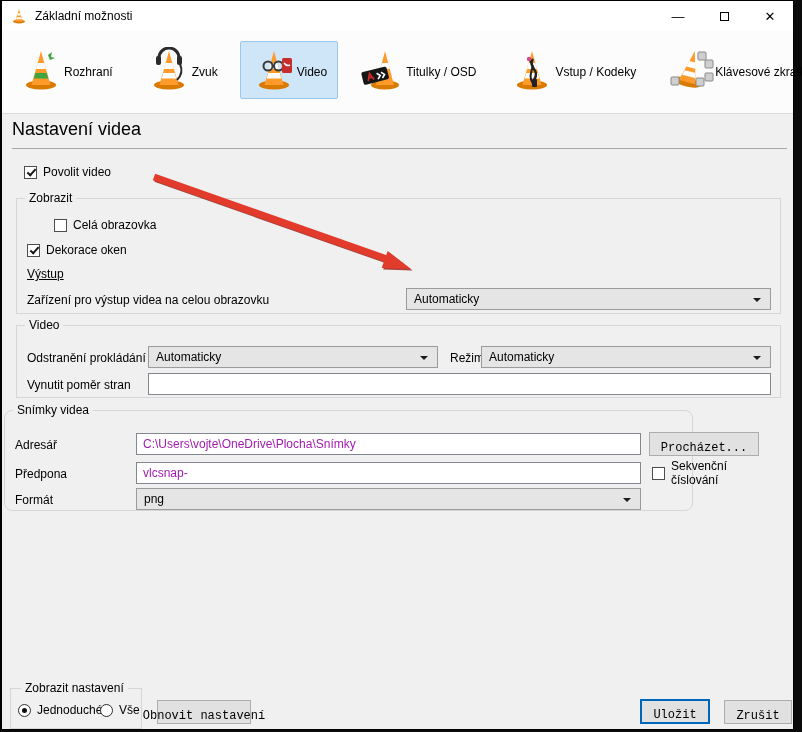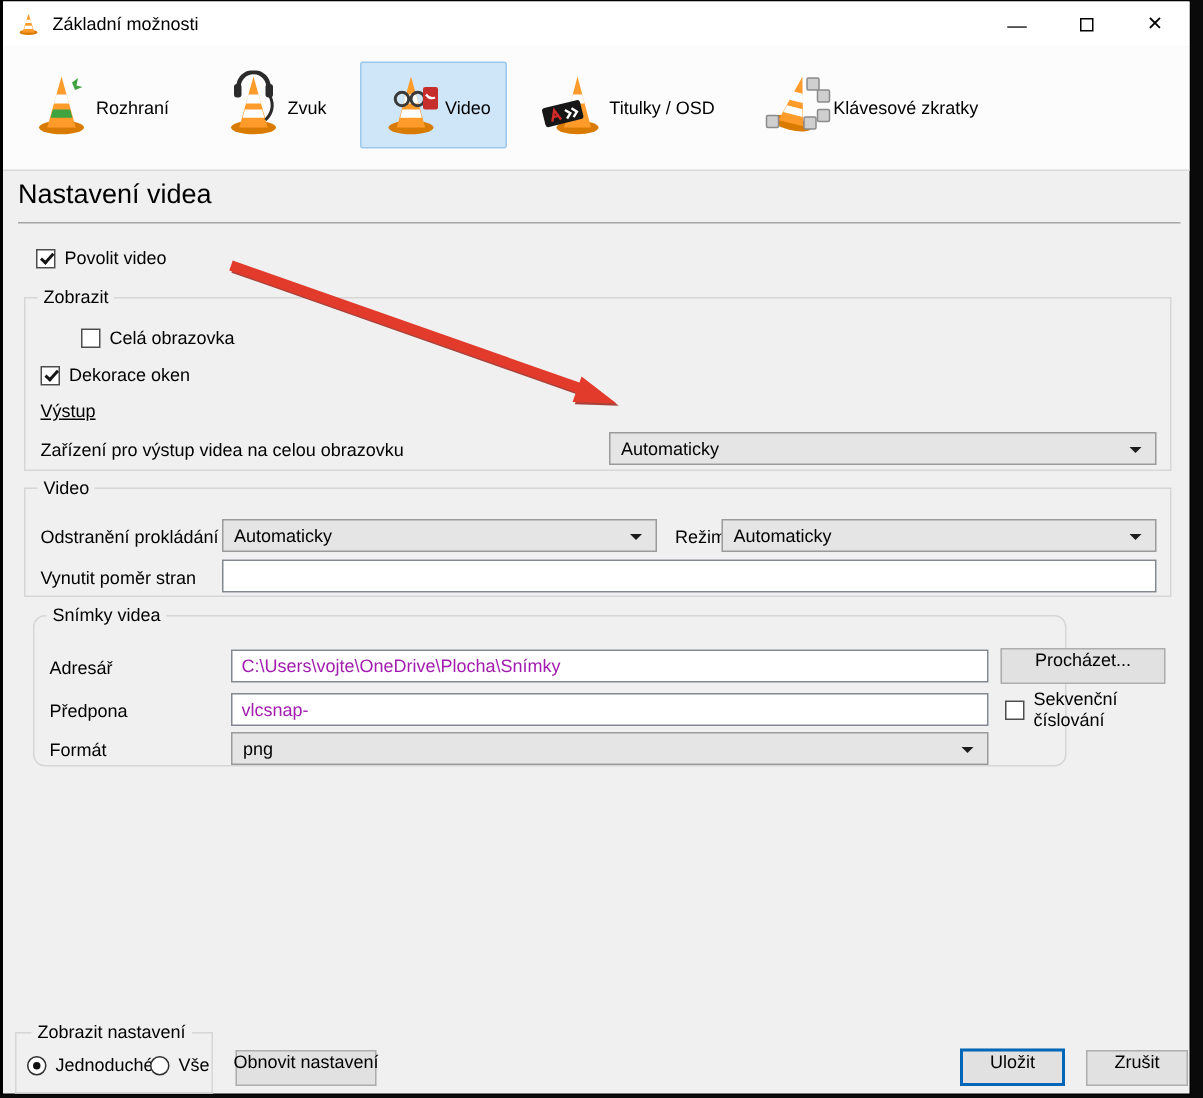--- a/index.html
+++ b/index.html
@@ -59,22 +59,22 @@
   .combo::after {
     content:""; position:absolute; right:9px; top:9px;
     border:4px solid transparent; border-top:4px solid #1c1c1c;
   }
   .tinput {
     position:absolute; height:22px; background:#fff; border:1px solid #828790;
     font-size:12px; padding:0 6px; font-family:"Liberation Sans","DejaVu Sans",sans-serif; color:#a21caf;
   }
   .btn {
     position:absolute; height:24px; background:#e1e1e1; border:1px solid #adadad;
-    font-size:12px; font-family:Liberation Sans, sans-serif;
-    display:flex; align-items:flex-start; justify-content:center; white-space:nowrap;
+    font-size:12px; font-family:Liberation Mono, monospace;
+    display:flex; align-items:flex-end; justify-content:center; white-space:nowrap;
   }
   .btn.primary { border:2px solid #0067b8; }
   
   .arrow-overlay { position:absolute; left:0; top:0; width:794px; height:730px; pointer-events:none; z-index:5; }
 </style>
 </head>
 <body>
 
 <div class="window">
 
@@ -154,20 +154,35 @@
           <g transform="rotate(-14 16 28)">
             <rect x="2" y="22" width="26" height="13" rx="2" fill="#161616"></rect>
             <path d="M7 32 l3 -7 3 7 M8.5 29.2 h3" stroke="#D42A2A" stroke-width="1.6" fill="none"></path>
             <path d="M17 26.5 l3 3 -3 3 M21.5 26.5 l3 3 -3 3" stroke="#fff" stroke-width="1.6" fill="none"></path>
           </g>
         </svg>
       </span>
       <span class="tb-label">Titulky / OSD</span>
     </div>
 
+    <div class="tb-item">
+      <span>
+        <svg width="46" height="44" viewBox="0 0 46 44">
+          <ellipse cx="23" cy="38" rx="15" ry="4.5" fill="#D97B00"></ellipse>
+          <polygon points="23,4 32.5,38 13.5,38" fill="#FF9B2B"></polygon>
+          <polygon points="19.6,16 26.4,16 28,22 18,22" fill="#fff"></polygon>
+          <polygon points="17.2,26 28.8,26 30.2,31.5 15.8,31.5" fill="#fff"></polygon>
+          <path d="M24 12 C 18 20 32 23 25 33" stroke="#222" stroke-width="2.5" fill="none"></path>
+          <path d="M21 14 C 28 21 17 26 24 37" stroke="#222" stroke-width="2" fill="none"></path>
+          <rect x="23" y="32" width="5" height="8" rx="1" fill="#222"></rect>
+          <circle cx="20" cy="12" r="2.2" fill="#d04a8e"></circle>
+        </svg>
+      </span>
+      <span class="tb-label">Vstup / Kodeky</span>
+    </div>
 
     <div class="tb-item">
       <span>
         <svg width="46" height="44" viewBox="0 0 46 44">
           <g transform="rotate(14 23 24)">
             <ellipse cx="21" cy="36" rx="14" ry="4.5" fill="#D97B00"></ellipse>
             <polygon points="21,4 29.5,36 12.5,36" fill="#FF9B2B"></polygon>
             <polygon points="17.9,15 24.1,15 25.6,21 16.4,21" fill="#fff"></polygon>
             <polygon points="15.7,25 26.3,25 27.6,30 14.4,30" fill="#fff"></polygon>
           </g>
@@ -222,21 +237,21 @@
     </div>
     <span class="lbl" style="left:433px; top:24px;">Režim</span>
     <div class="combo" style="left:464px; top:20px; width:290px;">
       <span>Automaticky</span>
     </div>
 
     <span class="lbl" style="left:10px; top:51px;">Vynutit poměr stran</span>
     <input class="tinput" style="left: 131px; top: 47px; width: 623px;" value="">
   </div>
 
-  <div class="group" style="left:20px; top:409px; width:689px; height:101px;border-radius:8px;">
+  <div class="group" style="left:2px; top:409px; width:689px; height:101px;border-radius:8px;">
     <span class="group-title">Snímky videa</span>
 
     <span class="lbl" style="left:10px; top:26px;">Adresář</span>
     <input class="tinput" style="left: 131px; top: 22px; width: 505px;" value="C:\Users\vojte\OneDrive\Plocha\Snímky">
     <div class="btn" style="left:644px; top:21px; width:110px;">
       <span>Procházet...</span>
     </div>
 
     <span class="lbl" style="left:10px; top:55px;">Předpona</span>
     <input class="tinput" style="left: 131px; top: 51px; width: 505px;" value="vlcsnap-">

